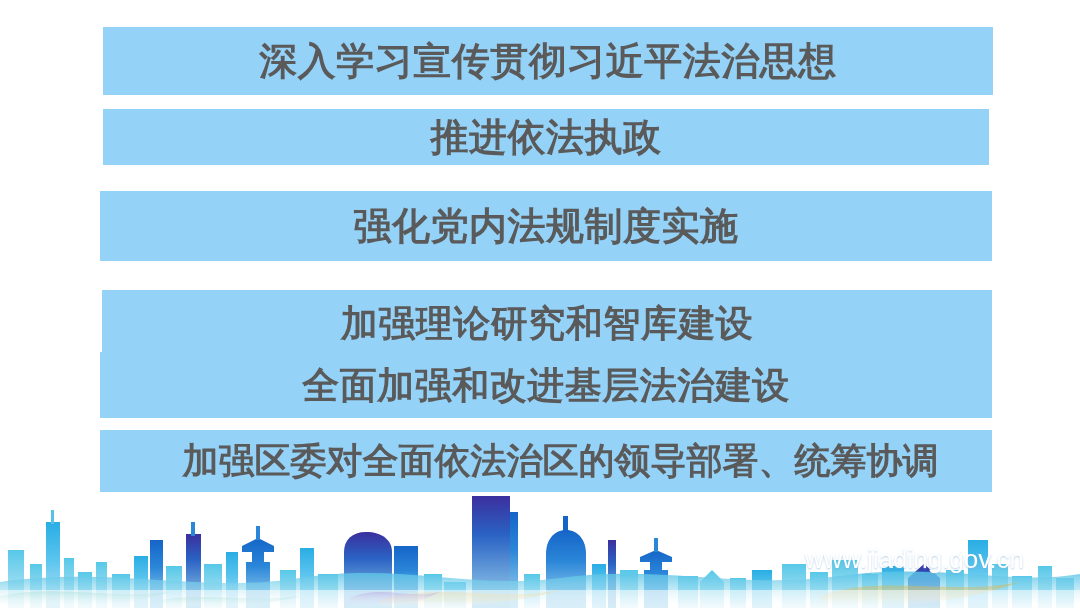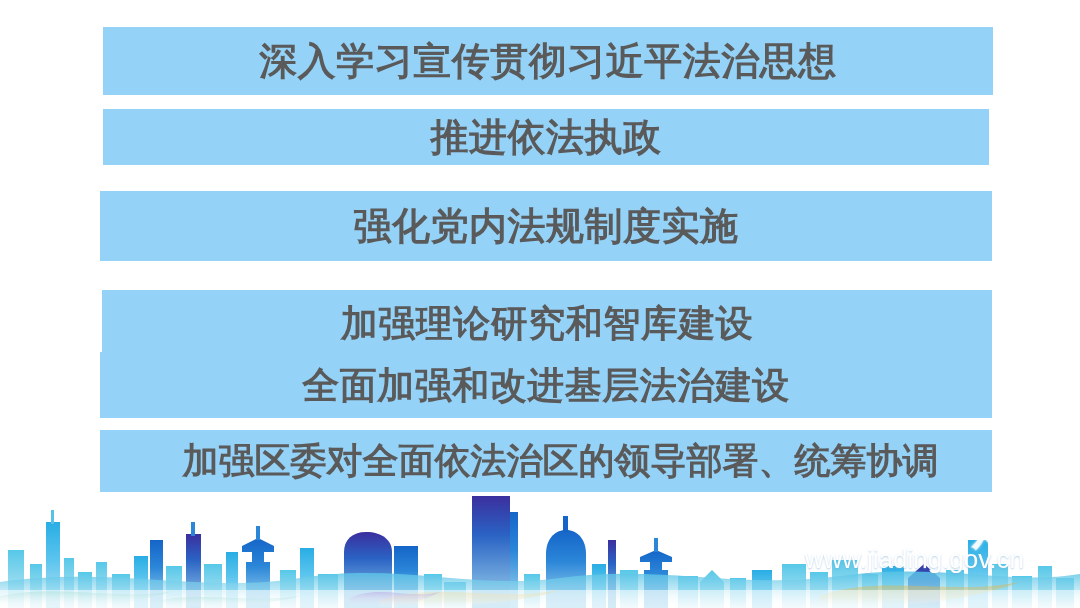--- a/index.html
+++ b/index.html
@@ -223,17 +223,16 @@
     <path d="M0 104 C120 88 200 116 300 100 C400 84 470 112 560 100 C660 86 740 112 840 98 C940 84 1010 108 1080 96 L1080 130 L0 130 Z" fill="url(#gGround)"></path>
     <path d="M380 122 C440 104 500 124 560 112 C520 126 450 130 380 130 Z" fill="url(#gOchre)"></path>
     <path d="M820 118 C880 96 950 118 1020 104 C960 126 890 130 820 130 Z" fill="url(#gOchre)"></path>
     <path d="M150 124 C200 112 250 126 300 118 C260 130 200 130 150 130 Z" fill="url(#gTeal)"></path>
     <path d="M350 120 C380 106 410 122 440 114 C410 130 380 130 350 130 Z" fill="url(#gViolet)"></path>
     <path d="M0 118 C60 106 110 122 170 114 C120 130 60 130 0 130 Z" fill="url(#gTeal)"></path>
 
     <rect x="0" y="112" width="1080" height="18" fill="#ffffff" opacity="0.55"></rect>
   </svg>
 
-  <div id="logo-watermark">上海嘉定</div>
 
   <div id="url-watermark">www.jiading.gov.cn</div>
 
 </div>
 
 </body></html>

